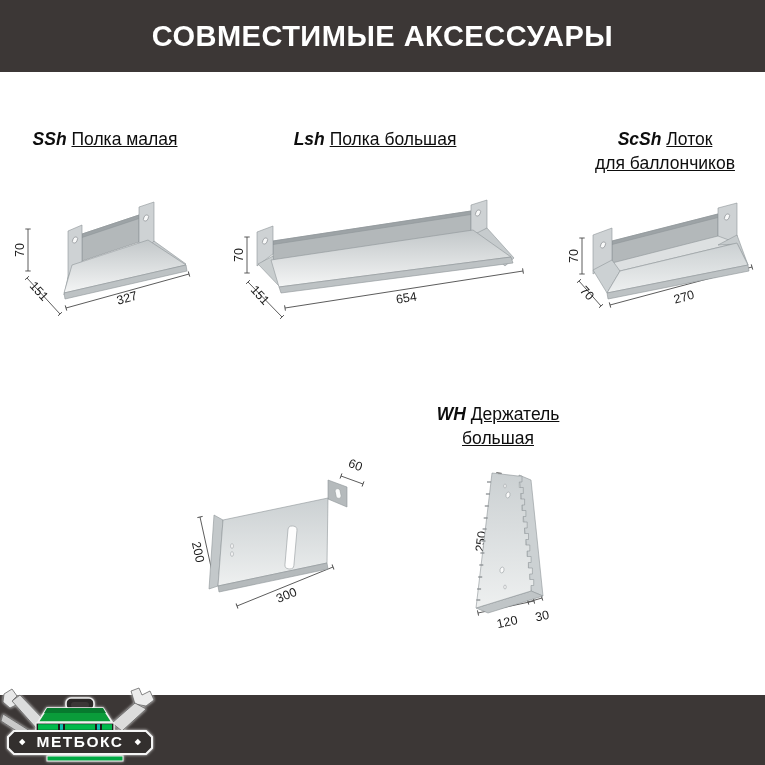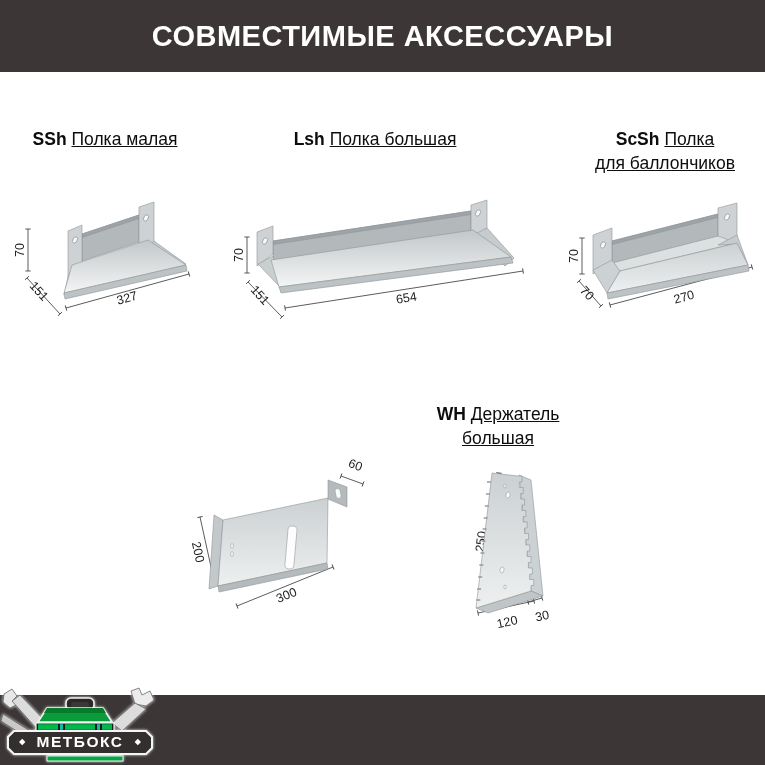--- a/index.html
+++ b/index.html
@@ -4,21 +4,21 @@
 <style>
   html,body{margin:0;padding:0;background:#fff;}
   #page{position:relative;width:765px;height:765px;background:#ffffff;overflow:hidden;
         font-family:"Liberation Sans",sans-serif;color:#111;}
   .bar{position:absolute;left:0;width:765px;background:#3c3736;}
   #header-bar{top:0;height:72px;}
   #footer-bar{top:695px;height:70px;}
   #page-title{position:absolute;top:0;left:0;width:765px;height:85px;line-height:72px;
       text-align:center;color:#ffffff;font-size:29px;font-weight:bold;letter-spacing:.5px;margin:0;}
   .prod-label{position:absolute;text-align:center;font-size:17.5px;line-height:1.35;color:#0d0d0d;}
-  .prod-label .code{font-weight:bold;}
+  .prod-label .code{font-weight:bold;font-style:italic;}
   .prod-label .nm{white-space:pre-line;}
   .prod-label .nm:not(:empty){margin-left:.28em;text-decoration:underline;}
   svg{position:absolute;overflow:visible;}
   svg text.dim{font-family:"Liberation Sans",sans-serif;font-size:12.5px;fill:#1c1c1c;}
   .shape{stroke:#8f9598;stroke-width:.6;stroke-linejoin:round;}
   .dimline{stroke:#4a4a4a;stroke-width:.9;}
 </style>
 </head>
 <body>
 
@@ -43,21 +43,21 @@
     </defs>
   </svg>
 
   <div class="prod-label" style="left:15px;top:128px;width:180px;">
     <span class="code">SSh</span><span class="nm">Полка малая</span>
   </div>
   <div class="prod-label" style="left:285px;top:128px;width:180px;">
     <span class="code">Lsh</span><span class="nm">Полка большая</span>
   </div>
   <div class="prod-label" style="left:575px;top:128px;width:180px;">
-    <span class="code">ScSh</span><span class="nm">Полка
+    <span class="code">ScSh</span><span class="nm">Лоток
 для баллончиков</span>
   </div>
   <div class="prod-label" style="left:418px;top:403px;width:160px;">
     <span class="code">WH</span><span class="nm">Держатель
 большая</span>
   </div>
 
   <svg style="left:15px;top:185px" width="190" height="130" viewBox="0 0 190 130">
     <line class="dimline" x1="13" y1="44" x2="13" y2="86" marker-start="url(#tick)" marker-end="url(#tick)"></line>
     <text class="dim" x="9" y="65" text-anchor="middle" transform="rotate(-90 9 65)">70</text>

